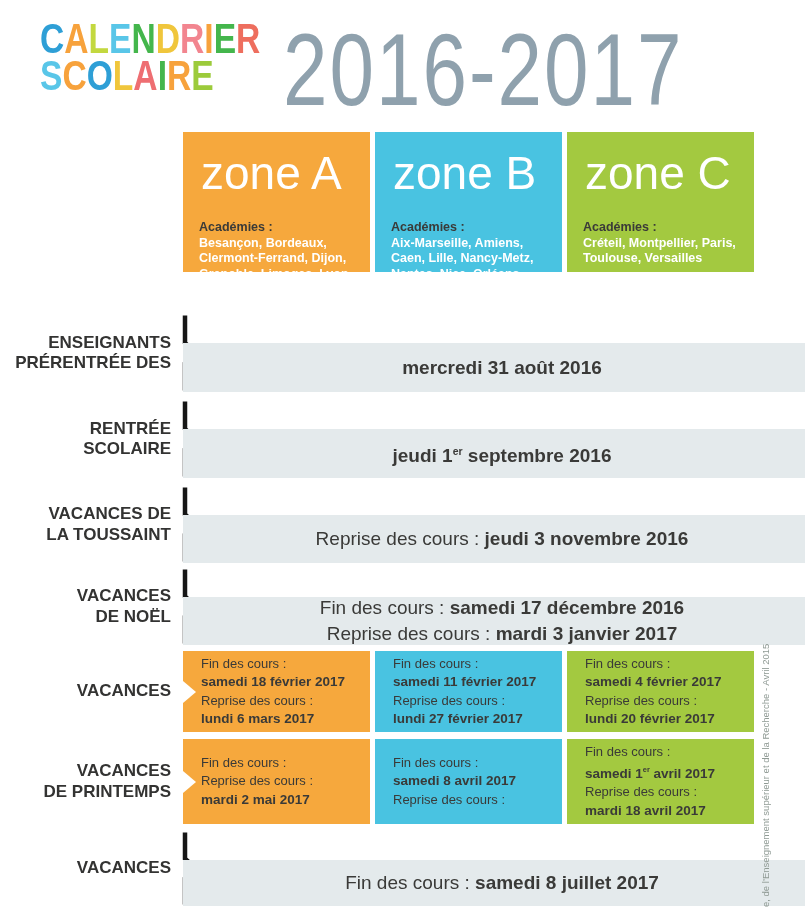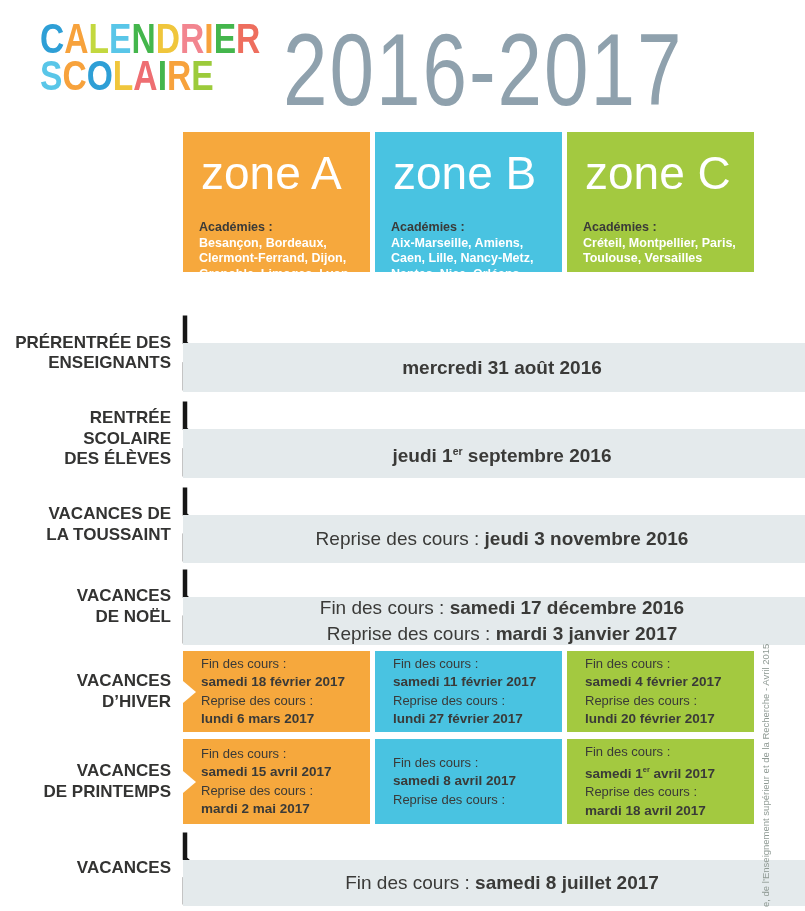--- a/index.html
+++ b/index.html
@@ -86,36 +86,35 @@
 <div class="zone-box zone-c" style="background: rgb(163, 201, 64);">
   <div class="zone-name">zone C</div>
   <div class="zone-acads">
     <span class="acad-label">Académies :</span><br>
     <span class="acad-list">Créteil, Montpellier, Paris, Toulouse, Versailles</span>
   </div>
 </div>
 
 <div class="cal-row" style="top:314px;height:78px;">
   <div class="row-label">
+    <span>ENSEIGNANTS</span>
     <span>PRÉRENTRÉE DES</span>
-    <span>ENSEIGNANTS</span>
   </div>
   <svg class="brace" viewBox="0 0 22 100" preserveAspectRatio="none">
     <path d="M6,2 V37 L17,50 L6,63 V98" fill="none" stroke="#161616" stroke-width="4.5" vector-effect="non-scaling-stroke"></path>
   </svg>
   <div class="row-box">
     <div class="big-line"><b>mercredi 31 août 2016</b></div>
   </div>
 </div>
 
 <div class="cal-row" style="top:400px;height:78px;">
   <div class="row-label">
     <span>RENTRÉE</span>
     <span>SCOLAIRE</span>
-    <span>DES ÉLÈVES</span>
   </div>
   <svg class="brace" viewBox="0 0 22 100" preserveAspectRatio="none">
     <path d="M6,2 V37 L17,50 L6,63 V98" fill="none" stroke="#161616" stroke-width="4.5" vector-effect="non-scaling-stroke"></path>
   </svg>
   <div class="row-box">
     <div class="big-line">
       <b><span>jeudi 1</span><sup class="er">er</sup><span> septembre 2016</span></b>
     </div>
   </div>
 </div>
@@ -143,21 +142,20 @@
   </svg>
   <div class="row-box">
     <div class="big-line"><span>Fin des cours : </span><b>samedi 17 décembre 2016</b></div>
     <div class="big-line"><span>Reprise des cours : </span><b>mardi 3 janvier 2017</b></div>
   </div>
 </div>
 
 <div class="cal-row" style="top:651px;height:81px;">
   <div class="row-label">
     <span>VACANCES</span>
-    <span>D’HIVER</span>
   </div>
   <div class="cells">
     <div class="cell cell-0" style="background: rgb(246, 168, 61);">
       <div class="lbl">Fin des cours :</div>
       <div class="dt">samedi 18 février 2017</div>
       <div class="lbl">Reprise des cours :</div>
       <div class="dt">lundi 6 mars 2017</div>
     </div>
     <div class="cell cell-1" style="background: rgb(73, 195, 225);">
       <div class="lbl">Fin des cours :</div>
@@ -176,21 +174,20 @@
 </div>
 
 <div class="cal-row" style="top:739px;height:85px;">
   <div class="row-label">
     <span>VACANCES</span>
     <span>DE PRINTEMPS</span>
   </div>
   <div class="cells">
     <div class="cell cell-0" style="background: rgb(246, 168, 61);">
       <div class="lbl">Fin des cours :</div>
-      <div class="dt">samedi 15 avril 2017</div>
       <div class="lbl">Reprise des cours :</div>
       <div class="dt">mardi 2 mai 2017</div>
     </div>
     <div class="cell cell-1" style="background: rgb(73, 195, 225);">
       <div class="lbl">Fin des cours :</div>
       <div class="dt">samedi 8 avril 2017</div>
       <div class="lbl">Reprise des cours :</div>
     </div>
     <div class="cell cell-2" style="background: rgb(163, 201, 64);">
       <div class="lbl">Fin des cours :</div>

